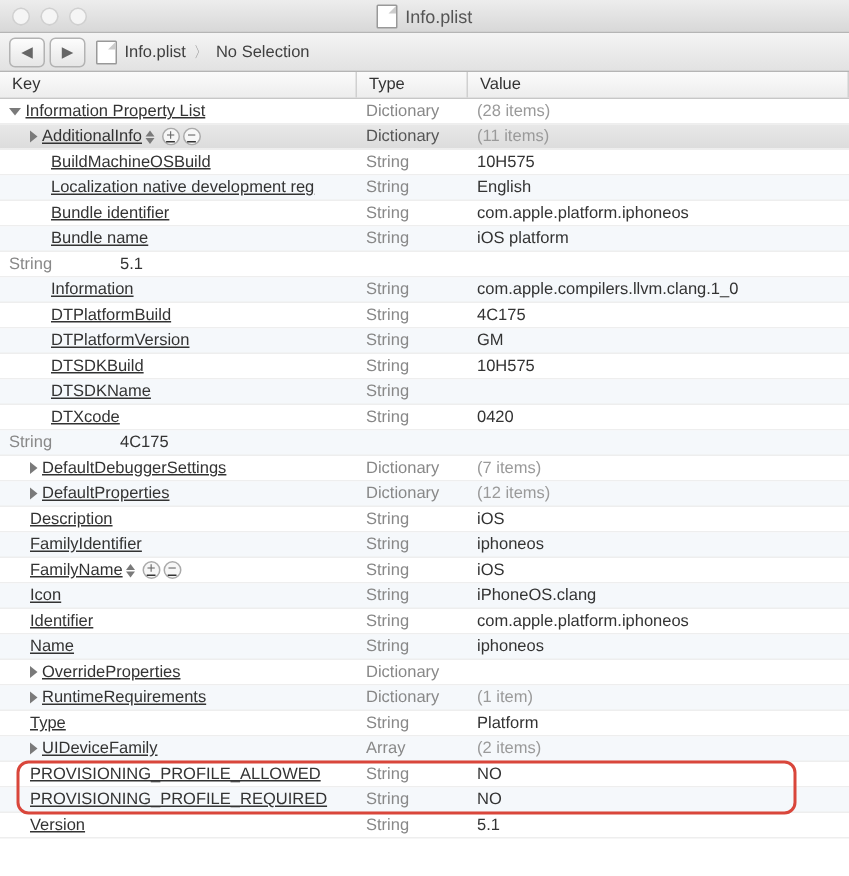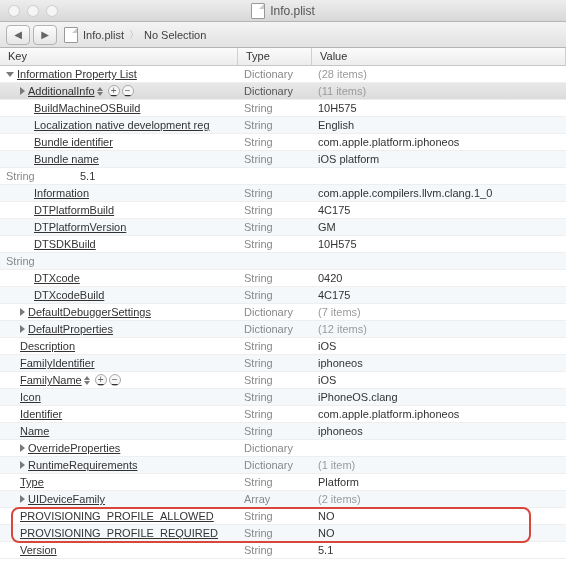--- a/index.html
+++ b/index.html
@@ -204,40 +204,40 @@
         <div class="cell key">
           <span class="indent i2"></span>
           <span>DTSDKBuild</span>
         </div>
         <div class="cell type">
           <span>String</span>
         </div>
         <div class="cell value">10H575</div>
       </div>
       <div class="row alt">
+        <div class="cell key">
+          <span class="indent i2"></span>
+          <span>DTSDKName</span>
+        </div>
         <div class="cell type">
           <span>String</span>
         </div>
         <div class="cell value"></div>
       </div>
       <div class="row">
         <div class="cell key">
           <span class="indent i2"></span>
           <span>DTXcode</span>
         </div>
         <div class="cell type">
           <span>String</span>
         </div>
         <div class="cell value">0420</div>
       </div>
       <div class="row alt">
-        <div class="cell key">
-          <span class="indent i2"></span>
-          <span>DTXcodeBuild</span>
-        </div>
         <div class="cell type">
           <span>String</span>
         </div>
         <div class="cell value">4C175</div>
       </div>
       <div class="row">
         <div class="cell key">
           <span class="indent i1"></span>
           <span class="tri right"></span>
           <span>DefaultDebuggerSettings</span>

